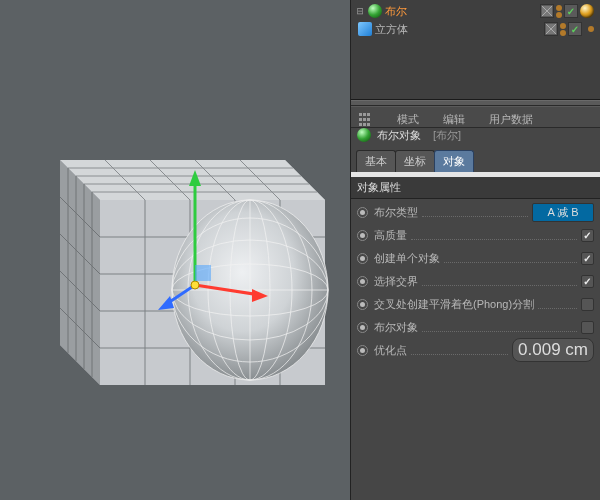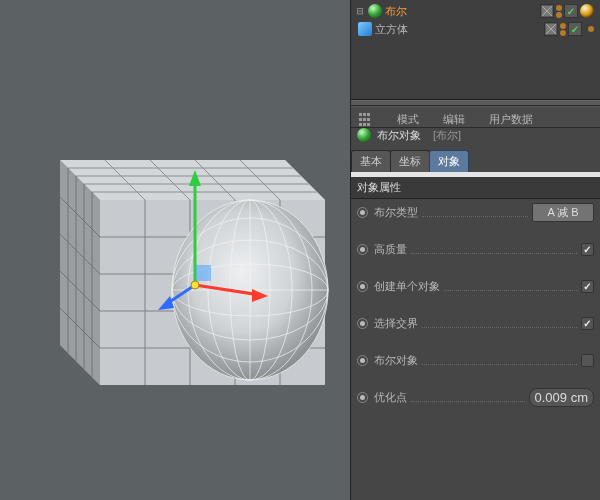--- a/index.html
+++ b/index.html
@@ -26,34 +26,34 @@
   .mat-sphere { width: 14px; height: 14px; border-radius: 50%; background: radial-gradient(circle at 35% 30%, #fff7cc, #e0a020 45%, #5c3c00); box-shadow: inset -1px -1px 2px rgba(0,0,0,.5); }
 
   .attr-header { height: 22px; background: #4a4a4a; border-bottom: 1px solid #2a2a2a; border-top: 1px solid #5a5a5a; display: flex; align-items: flex-end; gap: 24px; padding: 0 8px; }
   .attr-header .icon-grid { width: 14px; height: 14px; display: flex; flex-wrap: wrap; gap: 1px; }
   .attr-header .icon-grid span { width: 3px; height: 3px; background: #999; }
   .attr-title-row { height: 22px; display: flex; align-items: flex-start; gap: 6px; padding: 0 6px; background: #464646; }
   .attr-title-row .boole-icon { width: 14px; height: 14px; border-radius: 50%; background: radial-gradient(circle at 35% 30%, #bfffbf, #34a334 50%, #0c470c); }
   .attr-title-row .name { color: #ddd; }
   .attr-title-row .suffix { color: #999; margin-left: 6px; }
 
-  .tab-bar { display: flex; background: #464646; gap: 0; }
+  .tab-bar { display: flex; background: #464646; padding-left: 5px; gap: 0; }
   .tab { padding: 3px 8px; background: #565656; color: #ccc; border: 1px solid #2a2a2a; border-bottom: none; border-top-left-radius: 3px; border-top-right-radius: 3px; margin-right: -1px; cursor: pointer; }
   .tab.active { background: #5b7a9e; color: #fff; border-color: #2a4060; text-align: right; }
 
   .section-header { background: #3a3a3a; color: #ddd; padding: 3px 6px; border-top: 5px solid #e5e5e5; border-bottom: 1px solid #222; }
 
-  .prop-list { padding: 4px 6px; display: flex; flex-direction: column; gap: 19px; }
+  .prop-list { padding: 4px 6px; display: flex; flex-direction: column; gap: 5px; }
   .prop-row { display: flex; align-items: center; height: 18px; }
   .prop-radio { width: 11px; height: 11px; border-radius: 50%; border: 1px solid #888; margin-right: 6px; flex-shrink: 0; display: flex; align-items: center; justify-content: center; }
   .prop-radio.on::after { content: ''; width: 5px; height: 5px; border-radius: 50%; background: #bbb; }
   .prop-label { color: #b8b8b8; white-space: nowrap; }
   .prop-dots { flex: 1; border-bottom: 1px dotted #6a6a6a; margin: 0 4px; height: 1px; position: relative; top: 4px; }
-  .prop-value-select { background: #737373; border: 1px solid #333; color: #ddd; padding: 1px 5px; min-width: 62px; text-align: center; border-radius: 2px; font-size: 11px; cursor: pointer; }
-  .prop-value-field { background: #555; border: 1px solid #333; color: #ddd; padding: 1px 5px; min-width: 62px; text-align: right; border-radius: 8px; font-size: 13px; cursor: text; }
+  .prop-value-select { background: #0369a1; border: 1px solid #333; color: #ddd; padding: 1px 5px; min-width: 62px; text-align: center; border-radius: 2px; font-size: 11px; cursor: pointer; }
+  .prop-value-field { background: #555; border: 1px solid #333; color: #ddd; padding: 1px 5px; min-width: 62px; text-align: right; border-radius: 8px; font-size: 17px; cursor: text; }
   .prop-check { width: 13px; height: 13px; background: #555; border: 1px solid #333; border-radius: 2px; display: flex; align-items: center; justify-content: center; color: #eee; font-size: 10px; font-weight: bold; }
 </style>
 </head>
 <body>
 
 <div class="viewport">
   <svg width="350" height="500" viewBox="0 0 350 500">
     <defs>
       <radialGradient id="sphShade" cx="45%" cy="40%" r="60%">
         <stop offset="0%" stop-color="#eef0f2"></stop>
@@ -229,20 +229,26 @@
       <span class="prop-check">✓</span>
     </div>
     <div class="prop-row">
       <span class="prop-radio on"></span>
       <span class="prop-label">选择交界</span>
       <span class="prop-dots"></span>
       <span class="prop-check">✓</span>
     </div>
     <div class="prop-row">
       <span class="prop-radio on"></span>
+      <span class="prop-label">交叉处创建平滑着色(Phong)分割</span>
+      <span class="prop-dots"></span>
+      <span class="prop-check"></span>
+    </div>
+    <div class="prop-row">
+      <span class="prop-radio on"></span>
       <span class="prop-label">布尔对象</span>
       <span class="prop-dots"></span>
       <span class="prop-check"></span>
     </div>
     <div class="prop-row">
       <span class="prop-radio on"></span>
       <span class="prop-label">优化点</span>
       <span class="prop-dots"></span>
       <span class="prop-value-field">0.009 cm</span>
     </div>

